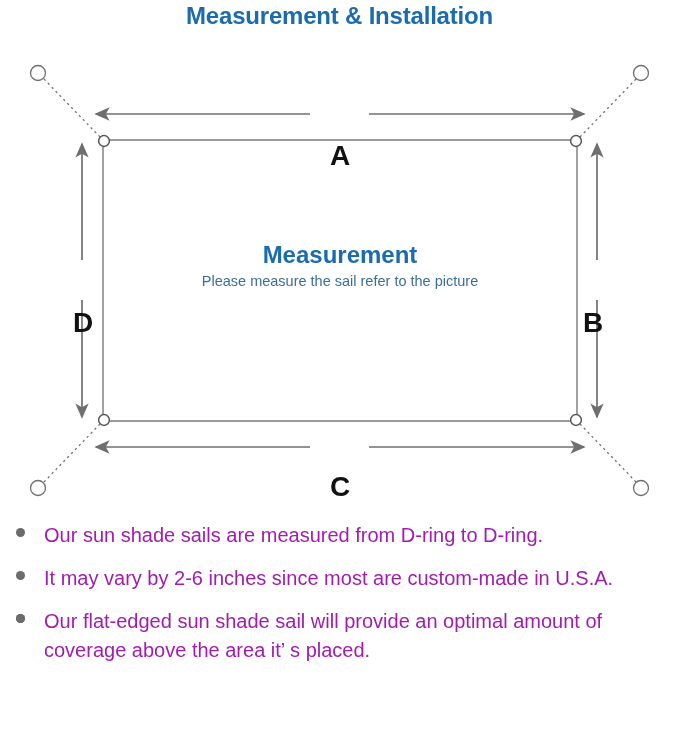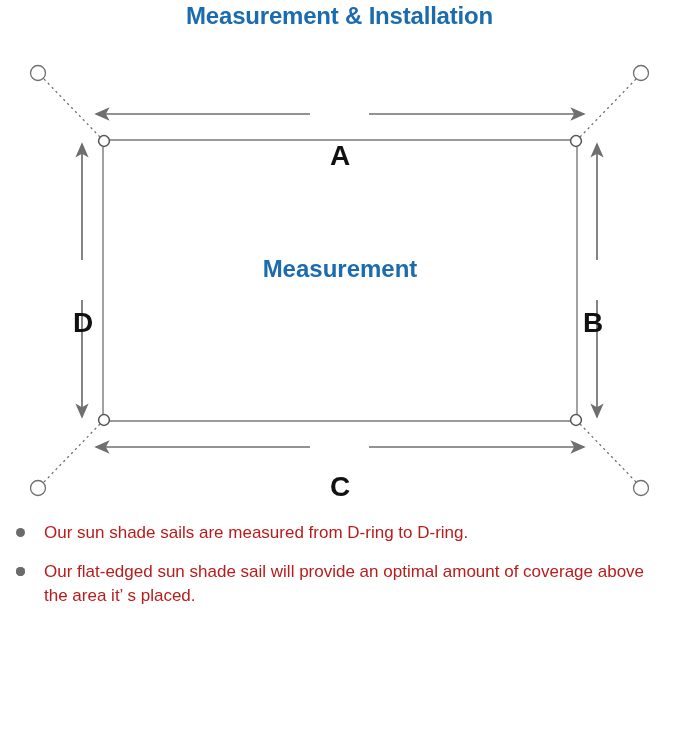--- a/index.html
+++ b/index.html
@@ -49,21 +49,20 @@
     width: 474px;
     text-align: center;
     pointer-events: none;
   }
   .center-title {
     font-size: 24px;
     font-weight: bold;
     color: #1b6cae;
     line-height: 1.25;
     font-family: "Liberation Sans", sans-serif;
-    margin-top: 14px;
   }
   .center-sub {
     margin-top: 3px;
     font-size: 14.5px;
     color: #3d6e96;
     font-family: "Liberation Sans", sans-serif;
   }
 
   
   .dim-letter {
@@ -87,23 +86,23 @@
     top: 521px;
     width: 679px;
     padding: 0;
     margin: 0;
     list-style: none;
   }
   .note-item {
     position: relative;
     padding-left: 30px;
     margin: 0 14px 14px 14px;
-    font-size: 17px;
+    font-size: 20px;
     line-height: 1.45;
-    color: #b91c1c;
+    color: #a21caf;
     font-family: "Liberation Sans", sans-serif;
   }
   .note-item:last-child { margin-bottom: 0; }
   .note-bullet {
     position: absolute;
     left: 2px;
     top: 7px;
     width: 9px;
     height: 9px;
     border-radius: 50%;
@@ -152,25 +151,27 @@
 
     <line x1="82" y1="99" x2="82" y2="215" stroke="#6f6f6f" stroke-width="1.7" marker-start="url(#arrowStart)"></line>
     <line x1="82" y1="255" x2="82" y2="372" stroke="#6f6f6f" stroke-width="1.7" marker-end="url(#arrowEnd)"></line>
 
     <line x1="597" y1="99" x2="597" y2="215" stroke="#6f6f6f" stroke-width="1.7" marker-start="url(#arrowStart)"></line>
     <line x1="597" y1="255" x2="597" y2="372" stroke="#6f6f6f" stroke-width="1.7" marker-end="url(#arrowEnd)"></line>
   </svg>
 
   <div class="center-label">
     <div class="center-title">Measurement</div>
+    <div class="center-sub">Please measure the sail refer to the picture</div>
   </div>
 
   <div class="dim-letter dim-a">A</div>
   <div class="dim-letter dim-b">B</div>
   <div class="dim-letter dim-c">C</div>
   <div class="dim-letter dim-d">D</div>
 </div>
 
 <ul class="notes" id="notes-list">
     <li class="note-item"><span class="note-bullet"></span><span>Our sun shade sails are measured from D-ring to D-ring.</span></li>
+    <li class="note-item"><span class="note-bullet"></span><span>It may vary by 2-6 inches since most are custom-made in U.S.A.</span></li>
     <li class="note-item"><span class="note-bullet"></span></li>
     <li class="note-item"><span class="note-bullet"></span><span>Our flat-edged sun shade sail will provide an optimal amount of coverage above the area it’ s placed.</span></li>
   </ul>
 
 </body></html>

